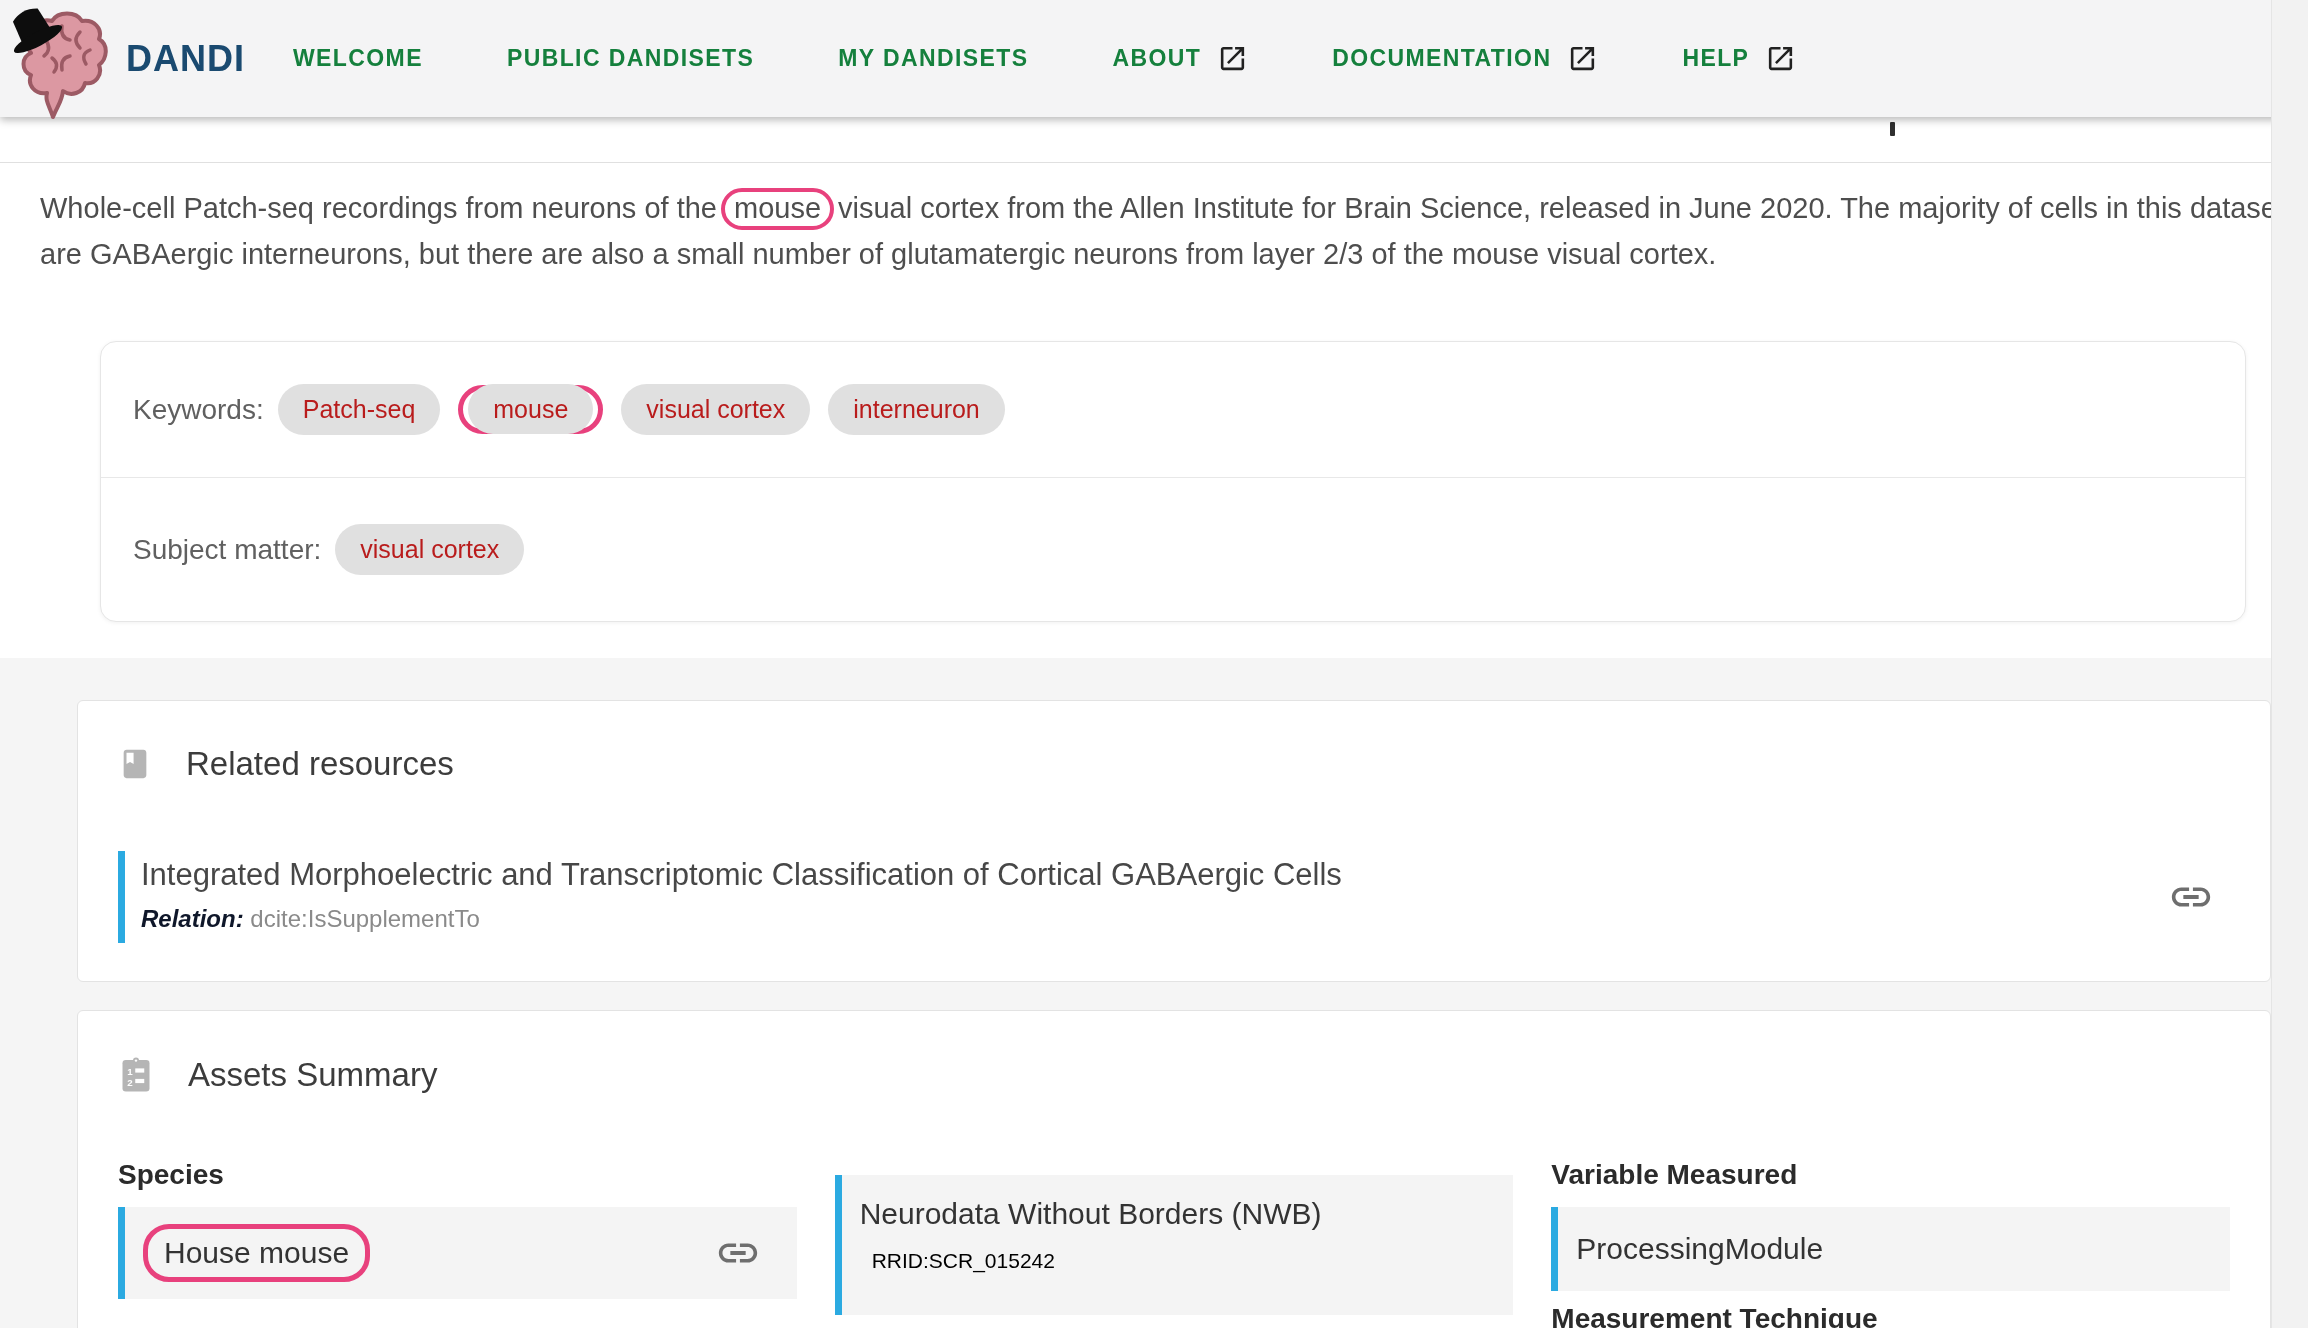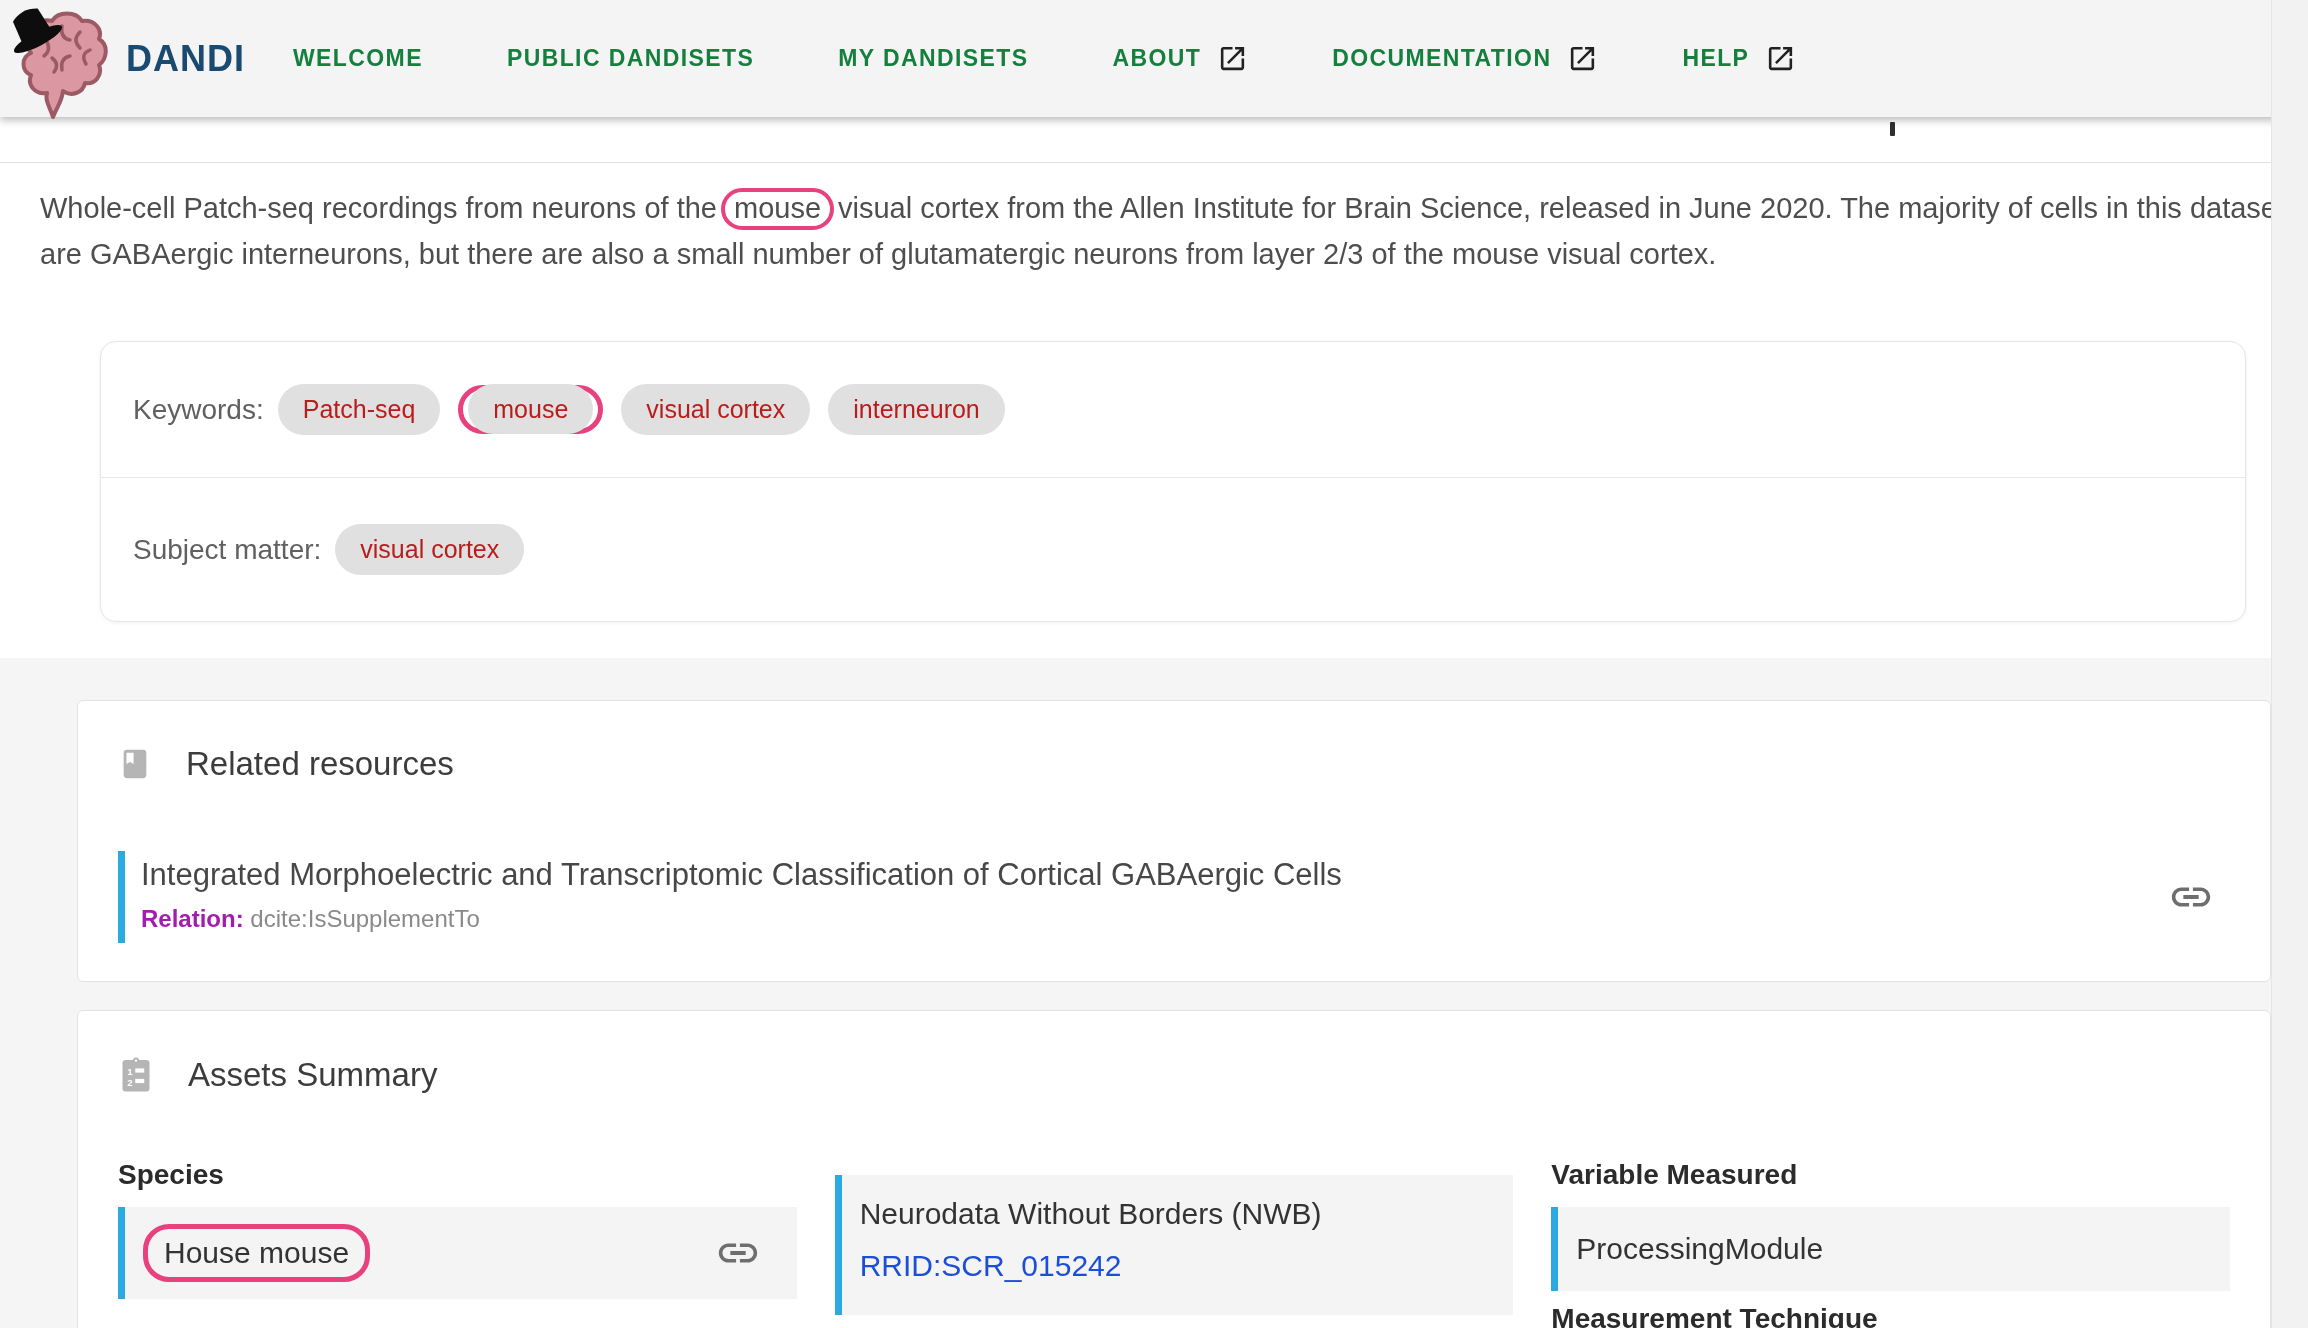--- a/index.html
+++ b/index.html
@@ -41,34 +41,34 @@
   .assets-card  { padding:42px 40px 0 40px; height:420px; border-radius:6px 6px 0 0; }
 
   .sec-header { display:flex; align-items:center; gap:34px; }
   .sec-icon svg { display:block; }
   .sec-title { font-size:33px; color:#3c3c3c; }
 
   .resource-row { margin-top:66px; display:flex; align-items:center; justify-content:space-between; }
   .resource-left { border-left:7px solid #2baae1; padding:6px 0 10px 16px; }
   .res-title { font-size:31px; color:#474747; }
   .res-relation { margin-top:12px; font-size:24px; }
-  .rel-label { font-weight:bold; color:#a21caf; }
+  .rel-label { font-weight:bold; color:#0f172a;font-style:italic; }
   .rel-value { color:#8a8a8a; }
   .link-btn { margin-right:16px; cursor:pointer; }
   .link-btn svg { width:46px; height:46px; fill:#6e6e6e; display:block; }
 
   .columns { margin-top:62px; display:grid; grid-template-columns:repeat(3,1fr); gap:38px; }
   .col-header { font-size:28px; font-weight:bold; color:#2b2b2b; }
   .item-card { margin-top:16px; background:#f4f4f4; border-left:7px solid #2baae1;
                padding:0 20px 0 18px; display:flex; align-items:center; justify-content:space-between; }
   .item-value { font-size:30px; color:#333; }
   .h-92 { height:92px; }
   .h-84 { height:84px; }
   .ds-item { height:140px; flex-direction:column; align-items:flex-start; justify-content:flex-start; padding-top:22px; }
-  .sub-value { margin-top:18px; font-size:30px; color:#1d4ed8; }
+  .sub-value { margin-top:18px; font-size:21px; color:#000000;margin-left:12px; }
   .value-ring { border:5px solid #e8417d; border-radius:26px; padding:7px 16px; }
   .mt-header { margin-top:12px; }
 
   
   .scrollbar { position:absolute; left:2271px; top:0; width:37px; height:1328px;
                background:#f2f2f2; border-left:1px solid rgba(0,0,0,.05); z-index:40; }
 </style>
 </head>
 <body>
 

